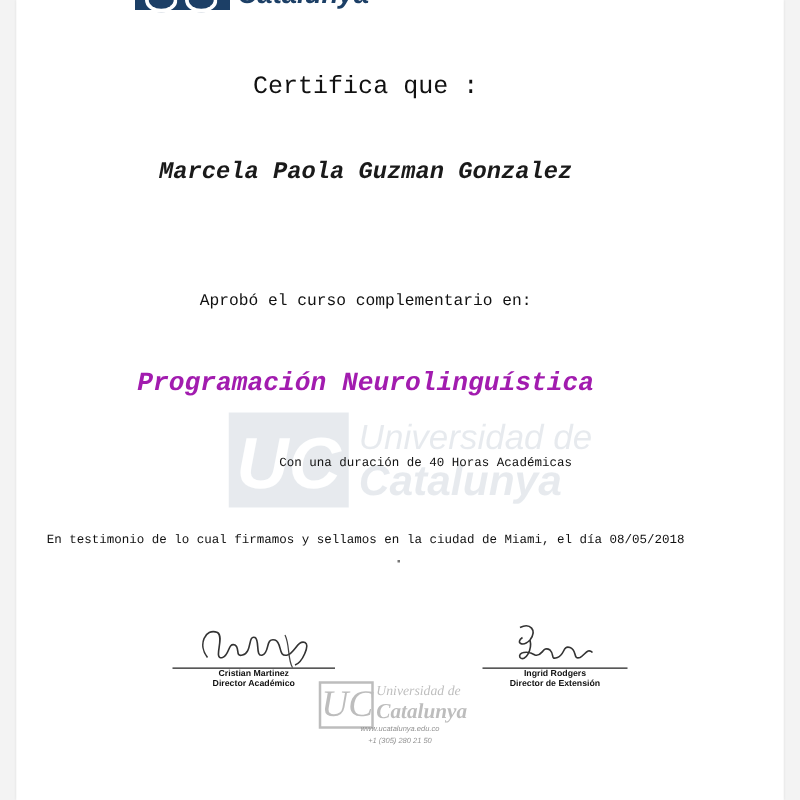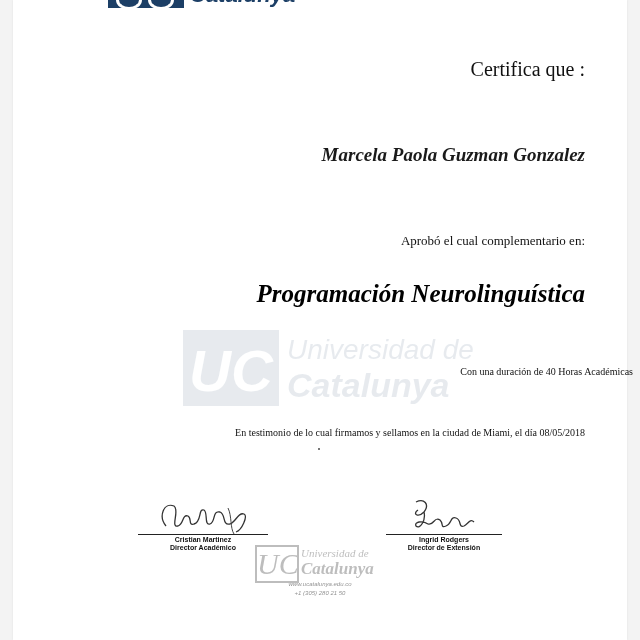--- a/index.html
+++ b/index.html
@@ -1,29 +1,29 @@
 <!DOCTYPE html>
 <html><head>
 <meta charset="utf-8">
 <style>
   html, body { margin:0; padding:0; }
   body { width:640px; height:640px; background:#f3f3f3; position:relative; overflow:hidden; font-family:"Liberation Serif", serif; }
   .paper { position:absolute; left:13px; top:0; width:614px; height:640px; background:#ffffff; box-shadow:0 0 2px rgba(0,0,0,0.08); }
   .abs { position:absolute;font-style:italic; }
-  .center { position:absolute; left:0; width:585px; text-align:right; color:#111; }
+  .center { position:absolute; left:0; width:585px; text-align:center; color:#111;font-family:Liberation Mono, monospace; }
 
   .top-logo { left:108px; top:-12px; width:220px; height:22px; }
   .top-logo .box { position:absolute; left:0; top:0; width:76px; height:20px; background:#1c3f66; }
   .top-logo .box span { position:absolute; top:2px; width:20px; height:14px; border-radius:50%; background:#1c3f66; border:3px solid #ffffff; border-top-color:transparent; }
   .top-logo .word { position:absolute; left:82px; top:-6px; font-family:"Liberation Sans", sans-serif; font-weight:bold; font-size:22px; color:#1c3f66; }
 
   .certifica { top:58px; font-size:20px; }
-  .name { top:144px; font-size:19px; font-style:italic; font-weight:bold; color:#1a1a1a; }
+  .name { top:126px; font-size:19px; font-style:italic; font-weight:bold; color:#1a1a1a; }
   .aprobo { top:233px; font-size:13px; }
-  .course { top:280px; font-size:25px; font-style:italic; font-weight:bold; color:#000000; }
+  .course { top:296px; font-size:21px; font-style:italic; font-weight:bold; color:#a21caf; }
 
   .wm { left:183px; top:330px; width:280px; height:76px; opacity:0.10; }
   .wm .uc { position:absolute; left:0; top:0; width:96px; height:76px; background:#1c3f66; }
   .wm .uc b { position:absolute; top:12px; font-family:"Liberation Sans", sans-serif; font-size:58px; color:#fff; line-height:1; }
   .wm .t1 { position:absolute; left:104px; top:4px; font-family:"Liberation Sans", sans-serif; font-size:28px; color:#1c3f66; white-space:nowrap; }
   .wm .t2 { position:absolute; left:104px; top:36px; font-family:"Liberation Sans", sans-serif; font-size:34px; font-weight:bold; color:#1c3f66; }
 
   .duracion { top:366px; font-size:10px;padding-left:48px; }
   .testimonio { top:427px; font-size:10px; }
   .dot { left:318px; top:448px; width:2px; height:2px; background:#777; }
@@ -49,21 +49,21 @@
 <div class="abs top-logo">
   <div class="box">
     <span style="left:8px"></span>
       <span style="left:40px"></span>
   </div>
   <div class="word">Catalunya</div>
 </div>
 
 <div class="center certifica">Certifica que :</div>
 <div class="center name">Marcela Paola Guzman Gonzalez</div>
-<div class="center aprobo">Aprobó el cual complementario en:</div>
+<div class="center aprobo">Aprobó el curso complementario en:</div>
 <div class="center course">Programación Neurolinguística</div>
 
 <div class="abs wm">
   <div class="uc">
       <b style="left:6px">UC</b>
     </div>
   <div class="t1">Universidad de</div>
   <div class="t2">Catalunya</div>
 </div>
 

